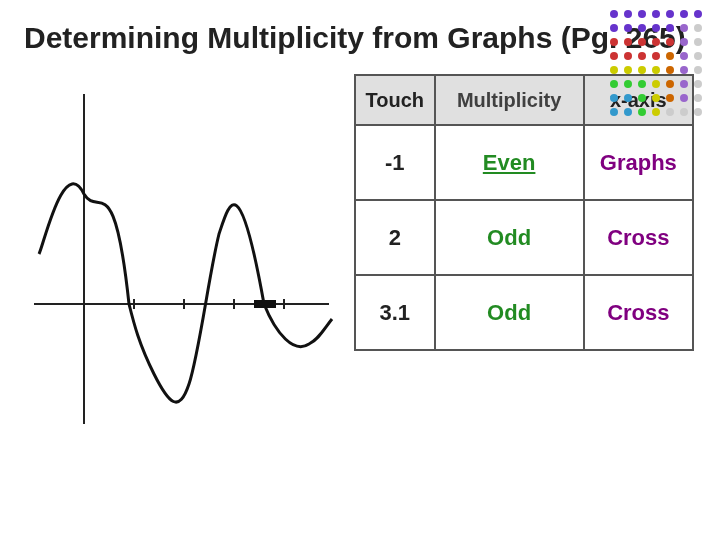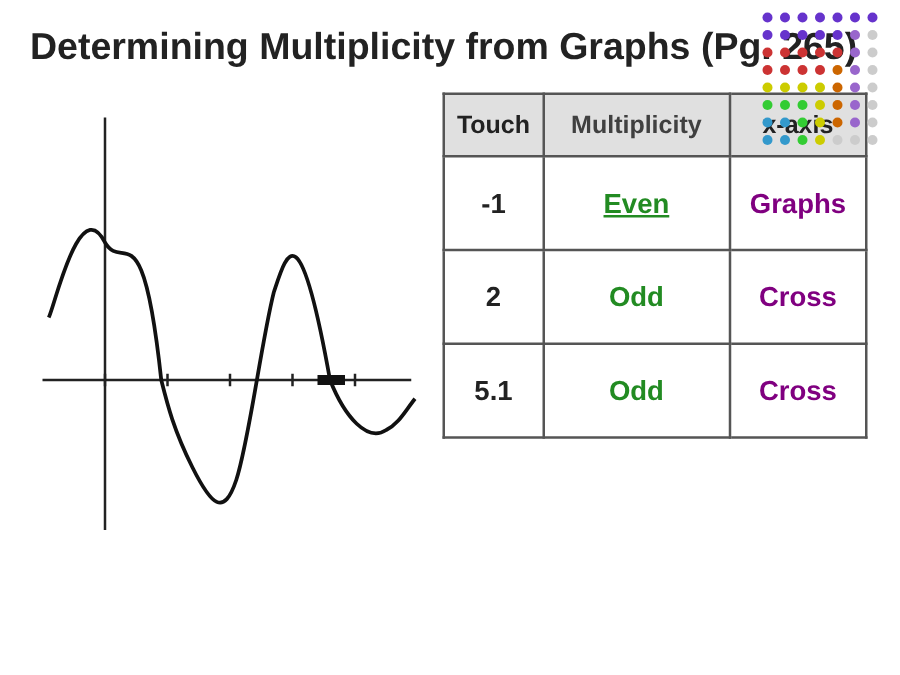--- a/index.html
+++ b/index.html
@@ -225,21 +225,21 @@
               <td class="cell-zero" style="color: rgb(34, 34, 34);">-1</td>
               <td class="cell-mult" style="color: rgb(34, 139, 34); text-decoration: underline;">Even</td>
               <td class="cell-xaxis" style="color: rgb(128, 0, 128);">Graphs</td>
             </tr>
             <tr>
               <td class="cell-zero" style="color: rgb(34, 34, 34);">2</td>
               <td class="cell-mult" style="color: rgb(34, 139, 34);">Odd</td>
               <td class="cell-xaxis" style="color: rgb(128, 0, 128);">Cross</td>
             </tr>
             <tr>
-              <td class="cell-zero" style="color: rgb(34, 34, 34);">5.1</td>
+              <td class="cell-zero" style="color: rgb(34, 34, 34);">3.1</td>
               <td class="cell-mult" style="color: rgb(34, 139, 34);">Odd</td>
               <td class="cell-xaxis" style="color: rgb(128, 0, 128);">Cross</td>
             </tr>
           </tbody>
       </table>
     </div>
   </div>
 </div>
 
 </body></html>

